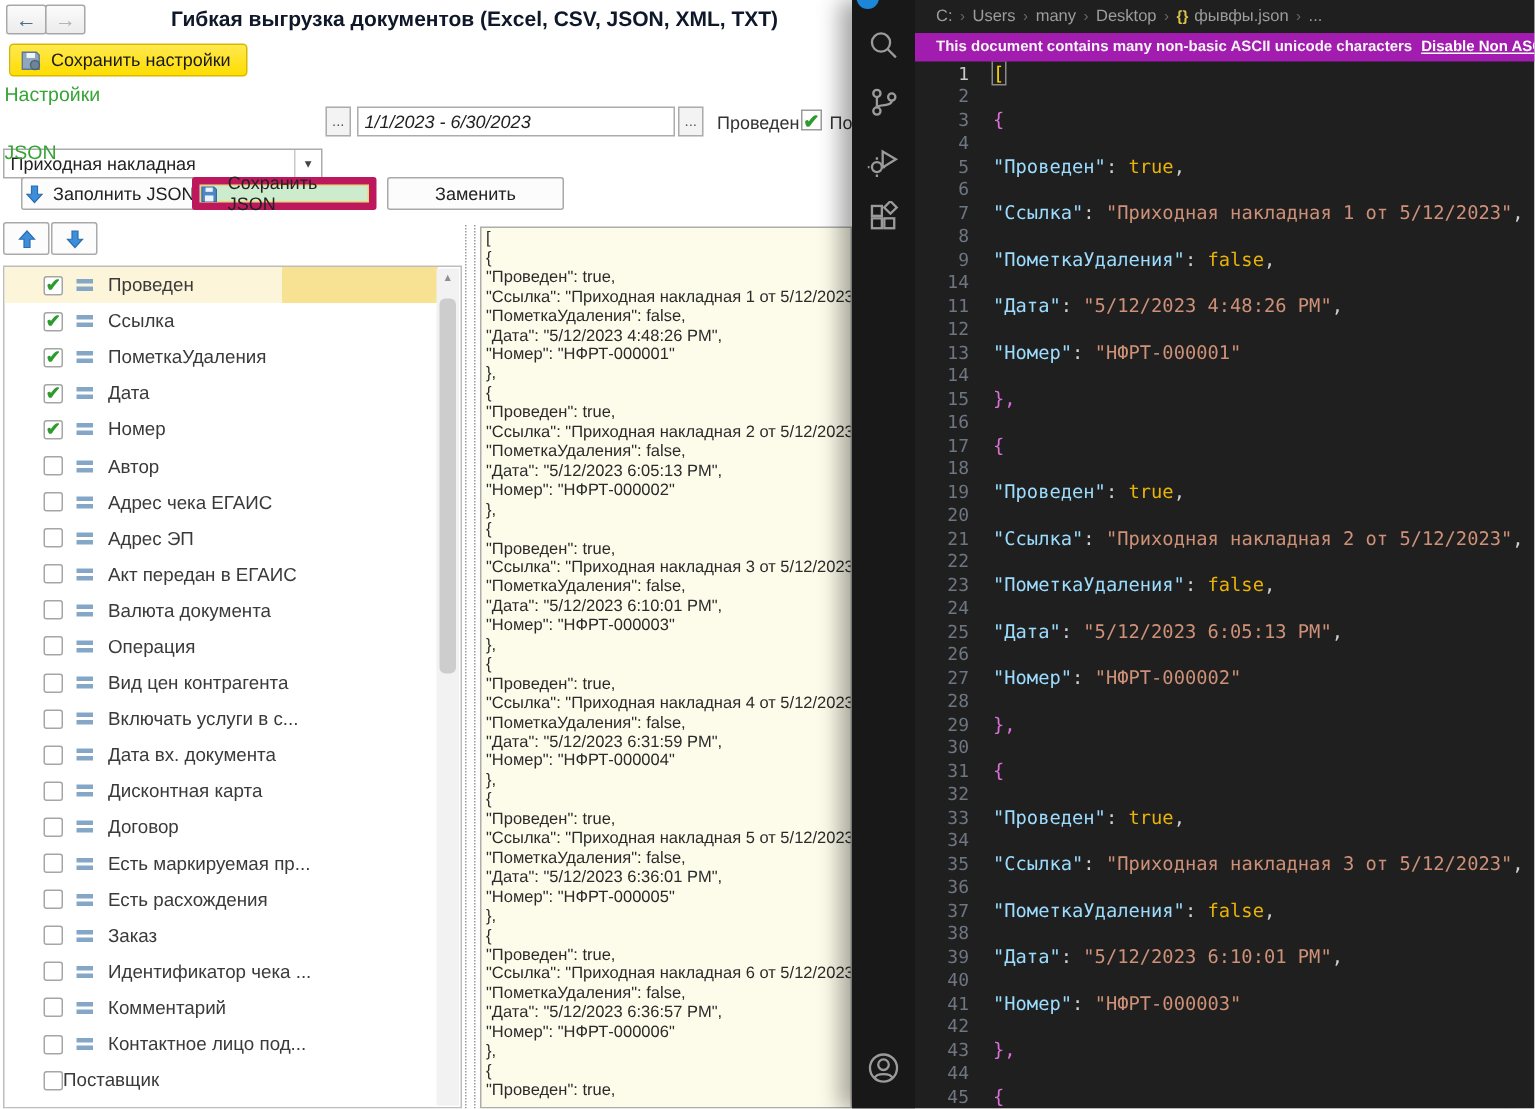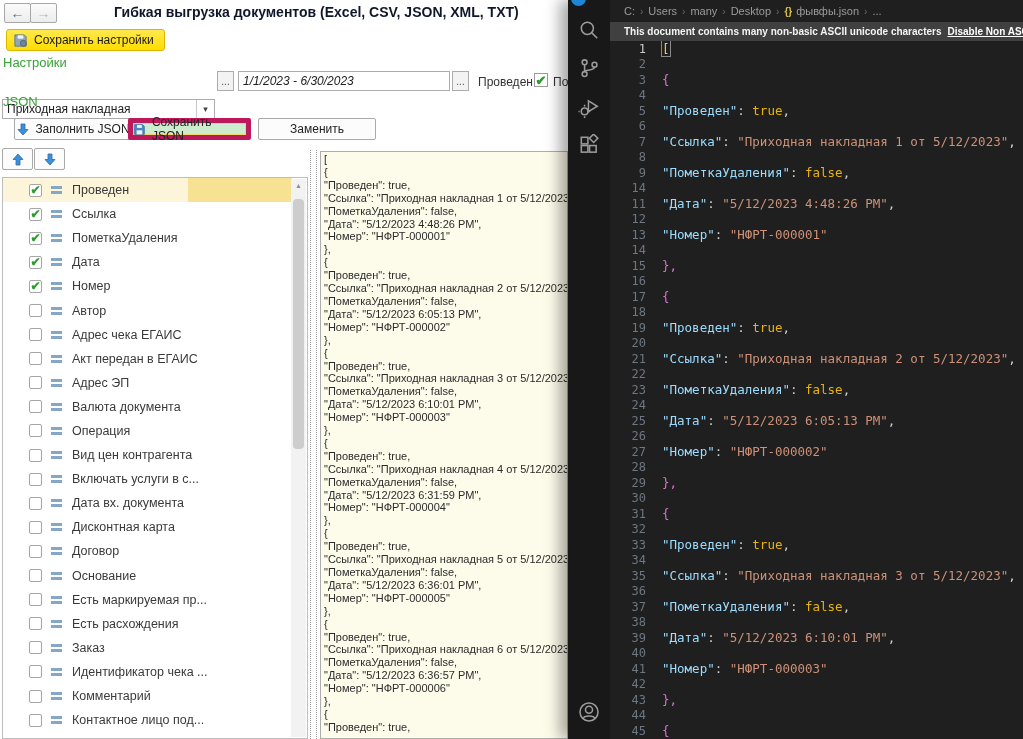--- a/index.html
+++ b/index.html
@@ -68,21 +68,21 @@
   #vscode{position:absolute;left:568px;top:0;width:455px;height:739px;background:#1F1F1F;
           box-shadow:-8px 0 14px rgba(0,0,0,0.35);}
   #activitybar{position:absolute;left:0;top:0;width:42px;height:100%;background:#181818;}
   #blue-dot{position:absolute;left:3px;top:-9px;width:15px;height:15px;border-radius:50%;background:#1B87D6;}
   .abicon{position:absolute;left:10px;width:22px;height:22px;}
   #ic-search{top:19px;} #ic-scm{top:57px;} #ic-debug{top:96px;} #ic-ext{top:134px;} #ic-account{top:701px;}
   #crumbs{position:absolute;left:42px;right:0;top:0;height:22px;display:flex;align-items:center;padding-left:14px;
           font-size:11px;color:#9C9C9C;background:#1F1F1F;white-space:nowrap;overflow:hidden;}
   .crumb-sep{color:#686868;padding:0 5px;font-size:10px;}
   .json-ico{color:#D9C349;font-weight:bold;margin-right:4px;font-size:10px;}
-  #banner{position:absolute;left:42px;right:0;top:22px;height:19px;background:#404040;display:flex;
+  #banner{position:absolute;left:42px;right:0;top:22px;height:19px;background:#a21caf;display:flex;
           align-items:center;padding:0 4px 0 8px;gap:6px;font-size:10px;font-weight:bold;color:#F4F4F4;
           overflow:hidden;white-space:nowrap;}
   #banner-text{flex:0 0 auto;}
   #banner-link{margin-left:auto;color:#FFFFFF;text-decoration:underline;flex:0 0 auto;}
   #editor{position:absolute;left:42px;right:0;top:41px;bottom:0;overflow:hidden;
           font-family:"DejaVu Sans Mono",monospace;font-size:12.5px;}
   .eline{height:15.5px;display:flex;align-items:center;}
   .ln{width:36px;text-align:right;padding-right:16px;color:#6E7681;font-size:12px;flex:0 0 auto;
       font-family:"DejaVu Sans Mono",monospace;}
   .ln.active{color:#C8C8C8;}
@@ -192,30 +192,30 @@
           <span class="flbl">Автор</span>
         </div>
         <div class="lrow">
           <span class="cb"></span>
           <span class="eq"></span>
           <span class="flbl">Адрес чека ЕГАИС</span>
         </div>
         <div class="lrow">
           <span class="cb"></span>
           <span class="eq"></span>
+          <span class="flbl">Адрес ЭП</span>
+        </div>
+        <div class="lrow">
+          <span class="cb"></span>
+          <span class="eq"></span>
           <span class="flbl">Акт передан в ЕГАИС</span>
         </div>
         <div class="lrow">
           <span class="cb"></span>
           <span class="eq"></span>
-          <span class="flbl">Адрес ЭП</span>
-        </div>
-        <div class="lrow">
-          <span class="cb"></span>
-          <span class="eq"></span>
           <span class="flbl">Валюта документа</span>
         </div>
         <div class="lrow">
           <span class="cb"></span>
           <span class="eq"></span>
           <span class="flbl">Операция</span>
         </div>
         <div class="lrow">
           <span class="cb"></span>
           <span class="eq"></span>
@@ -233,25 +233,20 @@
         </div>
         <div class="lrow">
           <span class="cb"></span>
           <span class="eq"></span>
           <span class="flbl">Дисконтная карта</span>
         </div>
         <div class="lrow">
           <span class="cb"></span>
           <span class="eq"></span>
           <span class="flbl">Договор</span>
-        </div>
-        <div class="lrow">
-          <span class="cb"></span>
-          <span class="eq"></span>
-          <span class="flbl">Основание</span>
         </div>
         <div class="lrow">
           <span class="cb"></span>
           <span class="eq"></span>
           <span class="flbl">Есть маркируемая пр...</span>
         </div>
         <div class="lrow">
           <span class="cb"></span>
           <span class="eq"></span>
           <span class="flbl">Есть расхождения</span>

